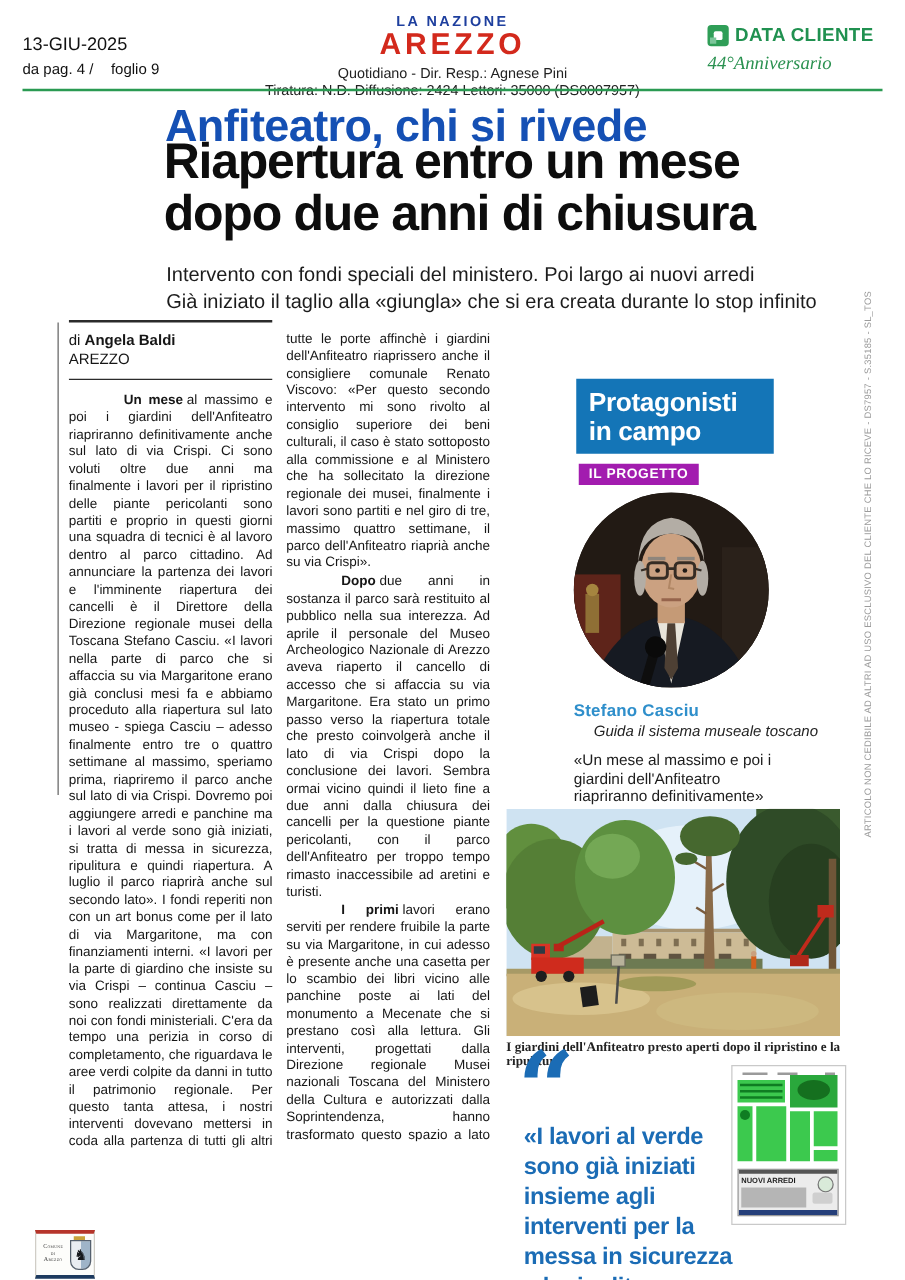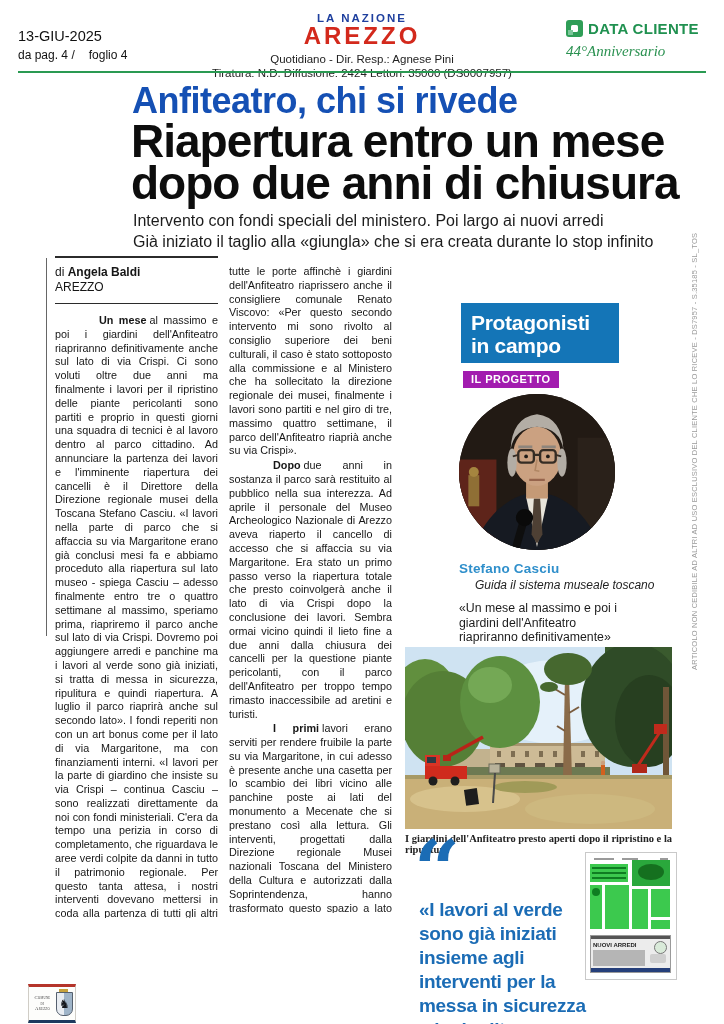--- a/index.html
+++ b/index.html
@@ -19,21 +19,21 @@
   .ds-row{display:flex;align-items:center;gap:5px;}
   .ds-icon{width:17px;height:17px;background:#2f9e57;border-radius:3px;position:relative;flex:0 0 auto;}
   .ds-icon:before{content:"";position:absolute;left:5px;top:5px;width:7px;height:7px;background:#fff;border-radius:1.5px;}
   .ds-icon:after{content:"";position:absolute;left:2px;bottom:2px;width:5px;height:5px;background:#7cc69a;}
   .ds-text{color:#209150;font-weight:bold;font-size:15px;letter-spacing:.3px;}
   .ds-anniv{color:#2a9150;font-style:italic;font-size:15px;margin-top:6px;font-family:"Liberation Serif",serif;}
   .green-rule{left:18px;top:71px;width:688px;height:2px;background:#2a9a52;}
 
   
   .kicker{left:132px;top:80px;font-size:36px;font-weight:bold;letter-spacing:-.5px;color:#1550b4;}
-  .headline{left:131px;top:120px;font-size:46px;line-height:42px;font-weight:bold;letter-spacing:-1px;color:#0d0d0d;}
+  .headline{left:131px;top:108px;font-size:40px;line-height:42px;font-weight:bold;letter-spacing:-1px;color:#0d0d0d;}
   .standfirst{left:133px;top:210px;font-size:16px;line-height:21px;color:#1c1c1c;font-weight:500;}
 
   
   .side-note{left:690px;top:240px;height:430px;width:16px;writing-mode:vertical-rl;transform:rotate(180deg);
              font-size:7.5px;color:#9b9b9b;letter-spacing:.2px;white-space:nowrap;}
 
   
   .vrule{left:46px;top:258px;width:1px;height:378px;background:#666;}
   .col{width:163px;font-size:10.8px;line-height:13.8px;text-align:justify;color:#161616;overflow:hidden;}
   .col1{left:55px;top:256px;height:662px;}
@@ -96,21 +96,21 @@
                   display:flex;align-items:center;justify-content:center;font-size:12px;color:#15181d;}
   .comune .crown{position:absolute;top:-4px;left:2px;width:9px;height:3px;background:#c8a23c;}
 </style>
 </head>
 <body>
 
 <div class="page">
 
   <div class="abs hd-date">13-GIU-2025</div>
   <div class="abs hd-pg">
-    <span>da pag.  4 /</span><span>foglio 4</span>
+    <span>da pag.  4 /</span><span>foglio 9</span>
   </div>
   <div class="abs hd-center">
     <div class="mast-small">LA NAZIONE</div>
     <div class="mast-big">AREZZO</div>
     <div class="hd-info">
       <div>Quotidiano   -   Dir. Resp.:   Agnese Pini</div>
       <div>Tiratura: N.D. Diffusione: 2424 Lettori: 35000 (DS0007957)</div>
     </div>
   </div>
   <div class="abs hd-right">

